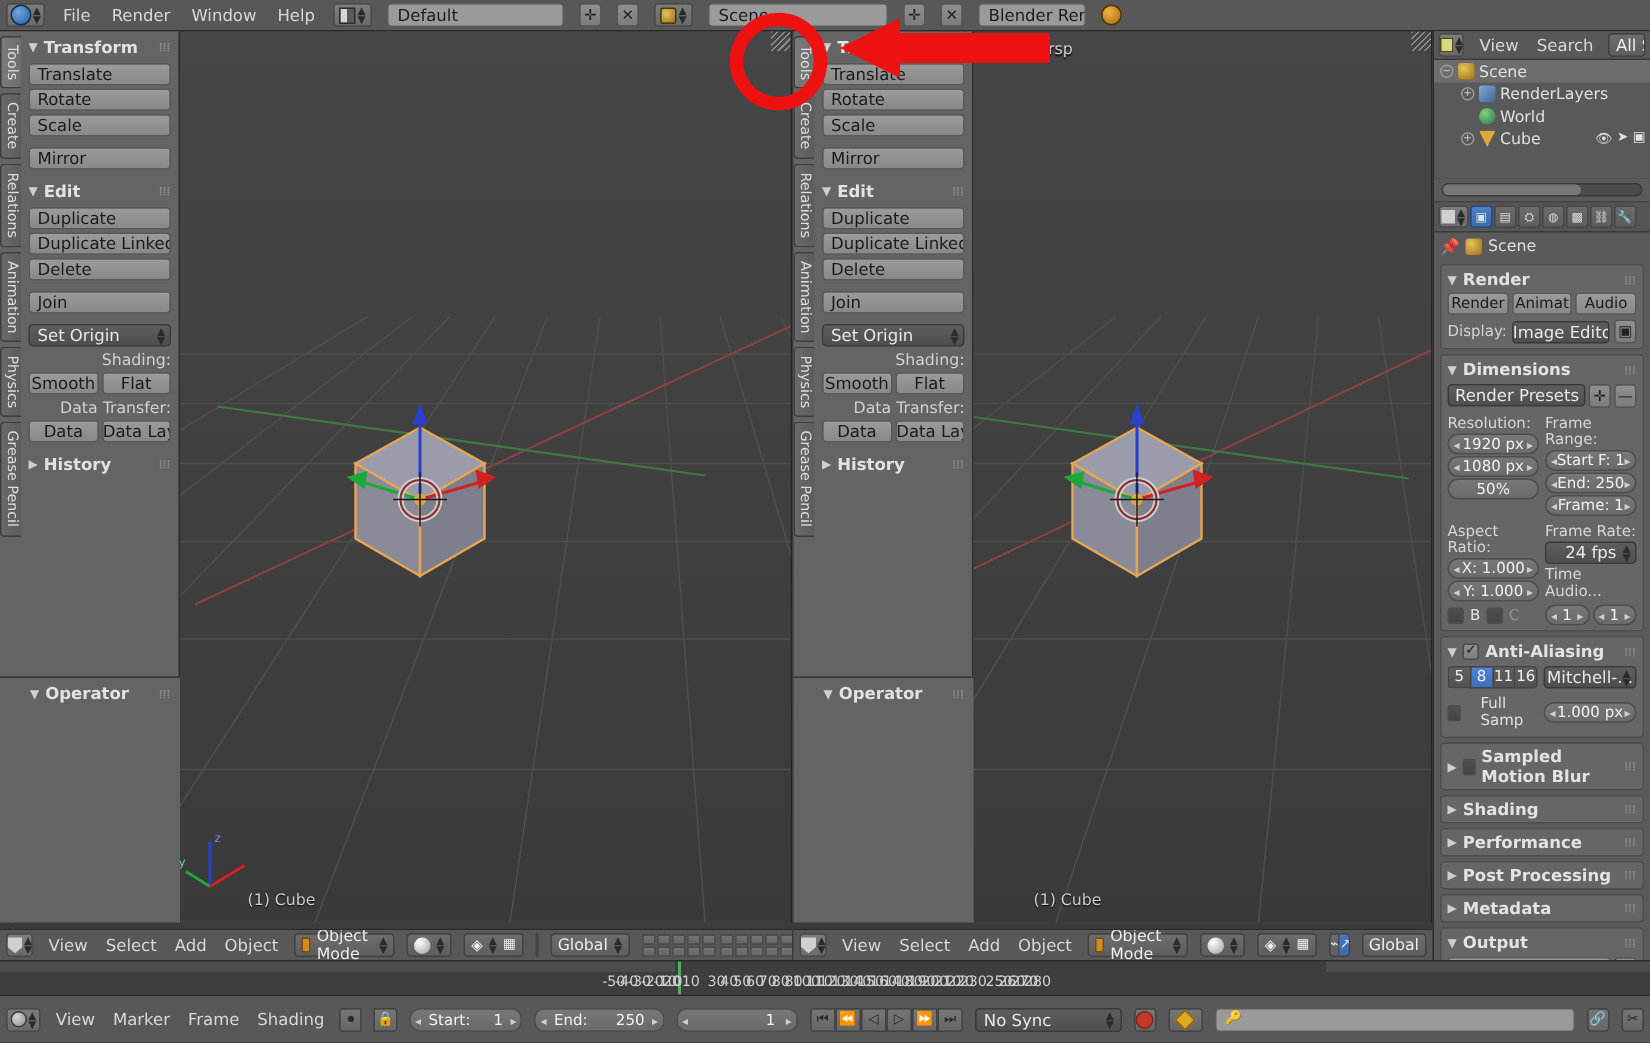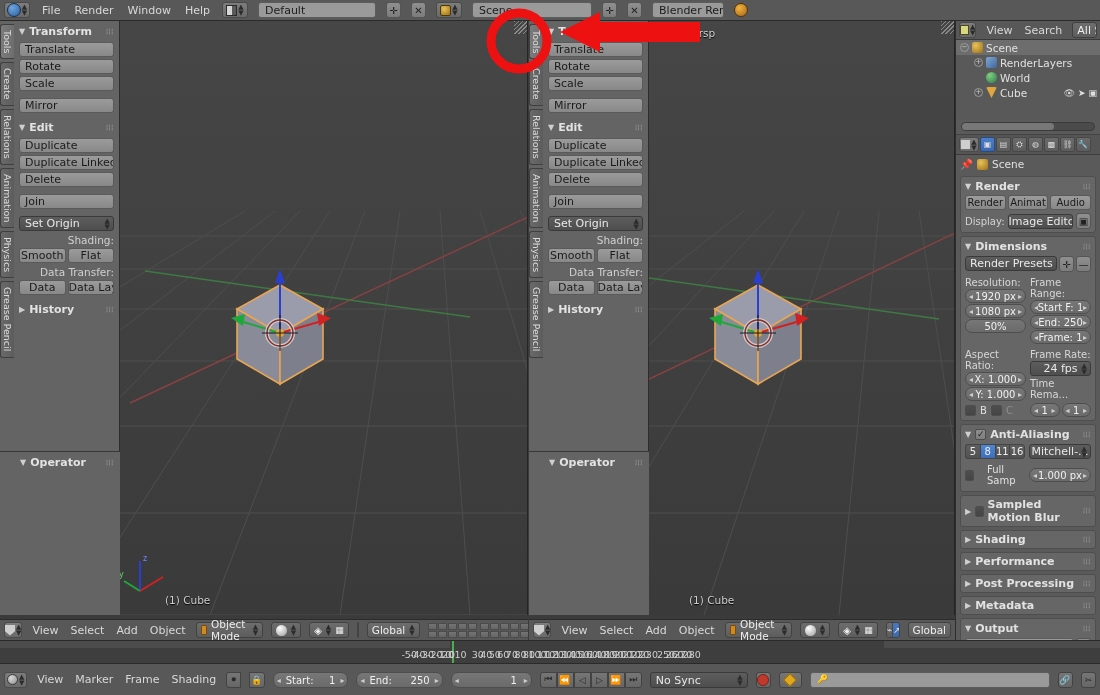--- a/index.html
+++ b/index.html
@@ -775,21 +775,21 @@
               <span>Y: 1.000</span>
               <span class="ar r">▸</span>
             </div>
           </div>
           <div>
             <div class="colhdr">Frame Rate:</div>
             <div class="btn dark" style="width:100%;position:relative;">
               <span>24 fps</span>
               <span class="spin" style="position:absolute;right:3px;top:1px;">▲<br>▼</span>
             </div>
-            <div class="colhdr">Time Rema...</div>
+            <div class="colhdr">Time Audio...</div>
           </div>
         </div>
         <div class="twocol" style="margin-top:2px;align-items:center;">
           <div style="display:flex;align-items:center;gap:4px;">
             <span class="chk off"></span>
             <span style="font-size:10px;">B</span>
             <span class="chk off"></span>
             <span style="font-size:10px;color:#8e8e8e;">C</span>
           </div>
           <div style="display:flex;gap:2px;">

